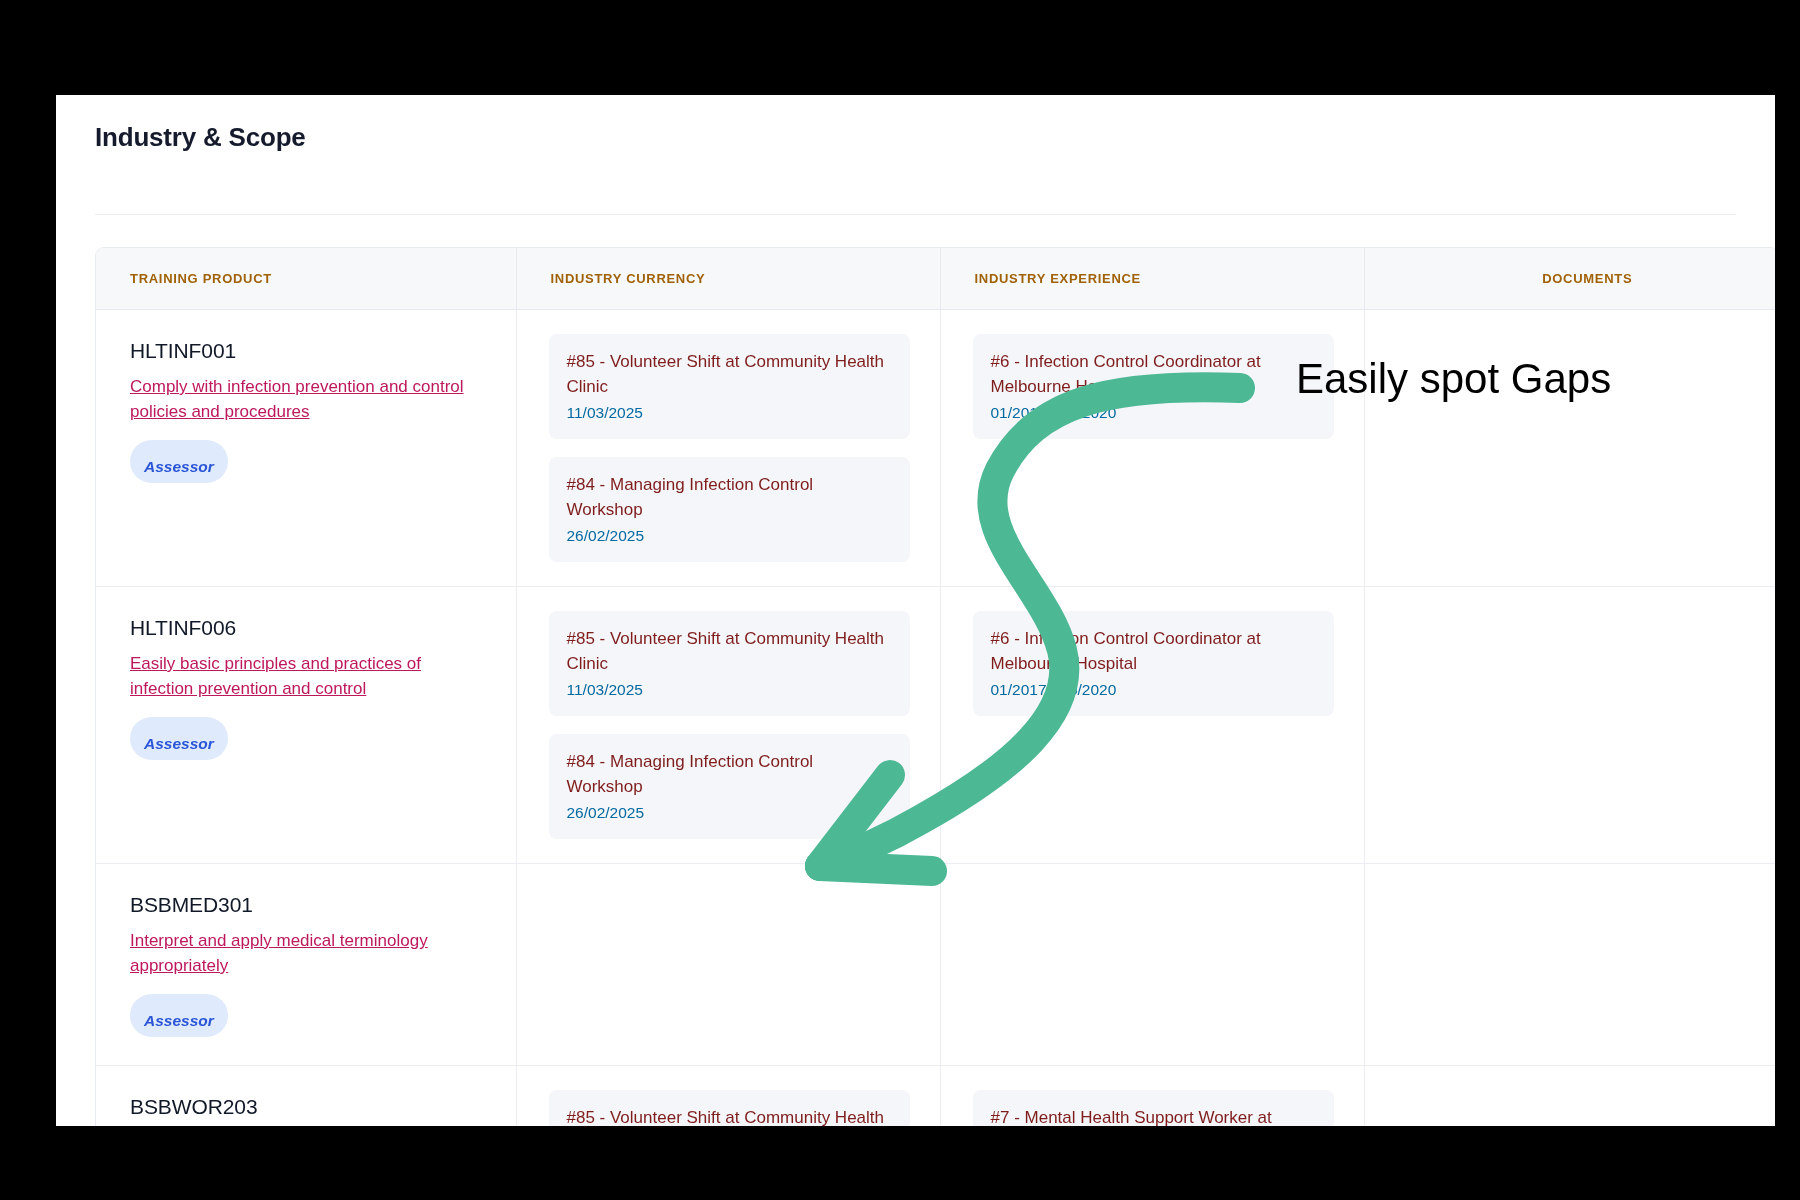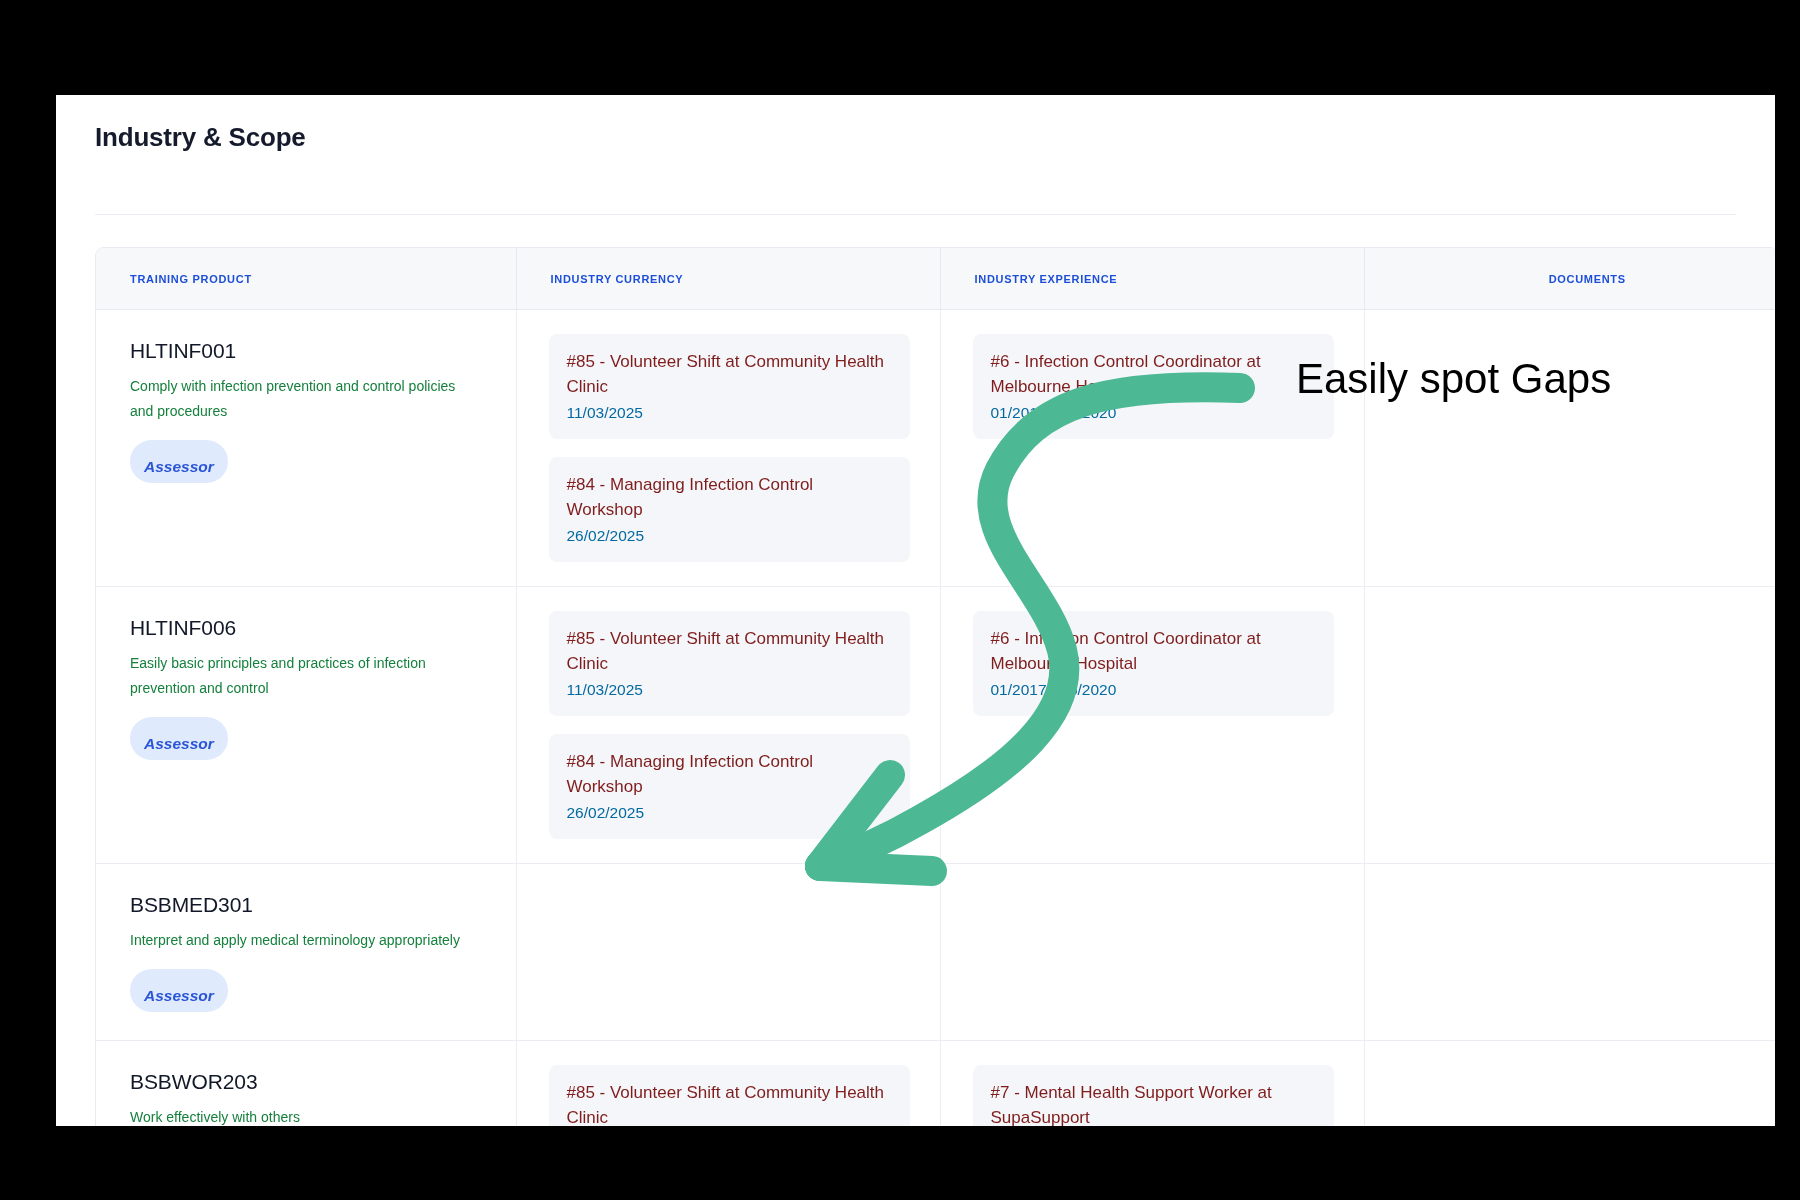--- a/index.html
+++ b/index.html
@@ -71,24 +71,24 @@
     table-layout: fixed;
     width: 1680px;
   }
 
   table.scope-table thead th {
     background: #f7f8fa;
     border-bottom: 1px solid #e7eaf0;
     border-right: 1px solid #e7eaf0;
     text-align: left;
     padding: 18px 0 18px 34px;
-    font-size: 11px;
+    font-size: 13px;
     letter-spacing: 0.7px;
     font-weight: bold;
-    color: #1d4ed8;
+    color: #a16207;
     height: 25px;
   }
   table.scope-table thead th:last-child { border-right: none; text-align: center; }
 
   table.scope-table tbody td {
     border-bottom: 1px solid #ebedf2;
     border-right: 1px solid #ebedf2;
     vertical-align: top;
     padding: 0;
     background: #ffffff;
@@ -105,24 +105,25 @@
   .tp-cell { padding: 28px 30px 28px 34px; }
   .tp-code {
     font-size: 21px;
     line-height: 26px;
     font-weight: normal;
     color: #111827;
     letter-spacing: -0.1px;
   }
   .tp-desc {
     margin-top: 10px;
-    font-size: 14px;
+    font-size: 17px;
     line-height: 25px;
-    color: #15803d;
+    color: #be185d;
     max-width: 340px;
+    text-decoration: underline;
   }
   .tp-badge {
     display: inline-block;
     margin-top: 16px;
     padding: 18px 14px 7px 14px;
     border-radius: 999px;
     background: #dfeafd;
     color: #2a55d6;
     font-size: 15.5px;
     line-height: 18px;

